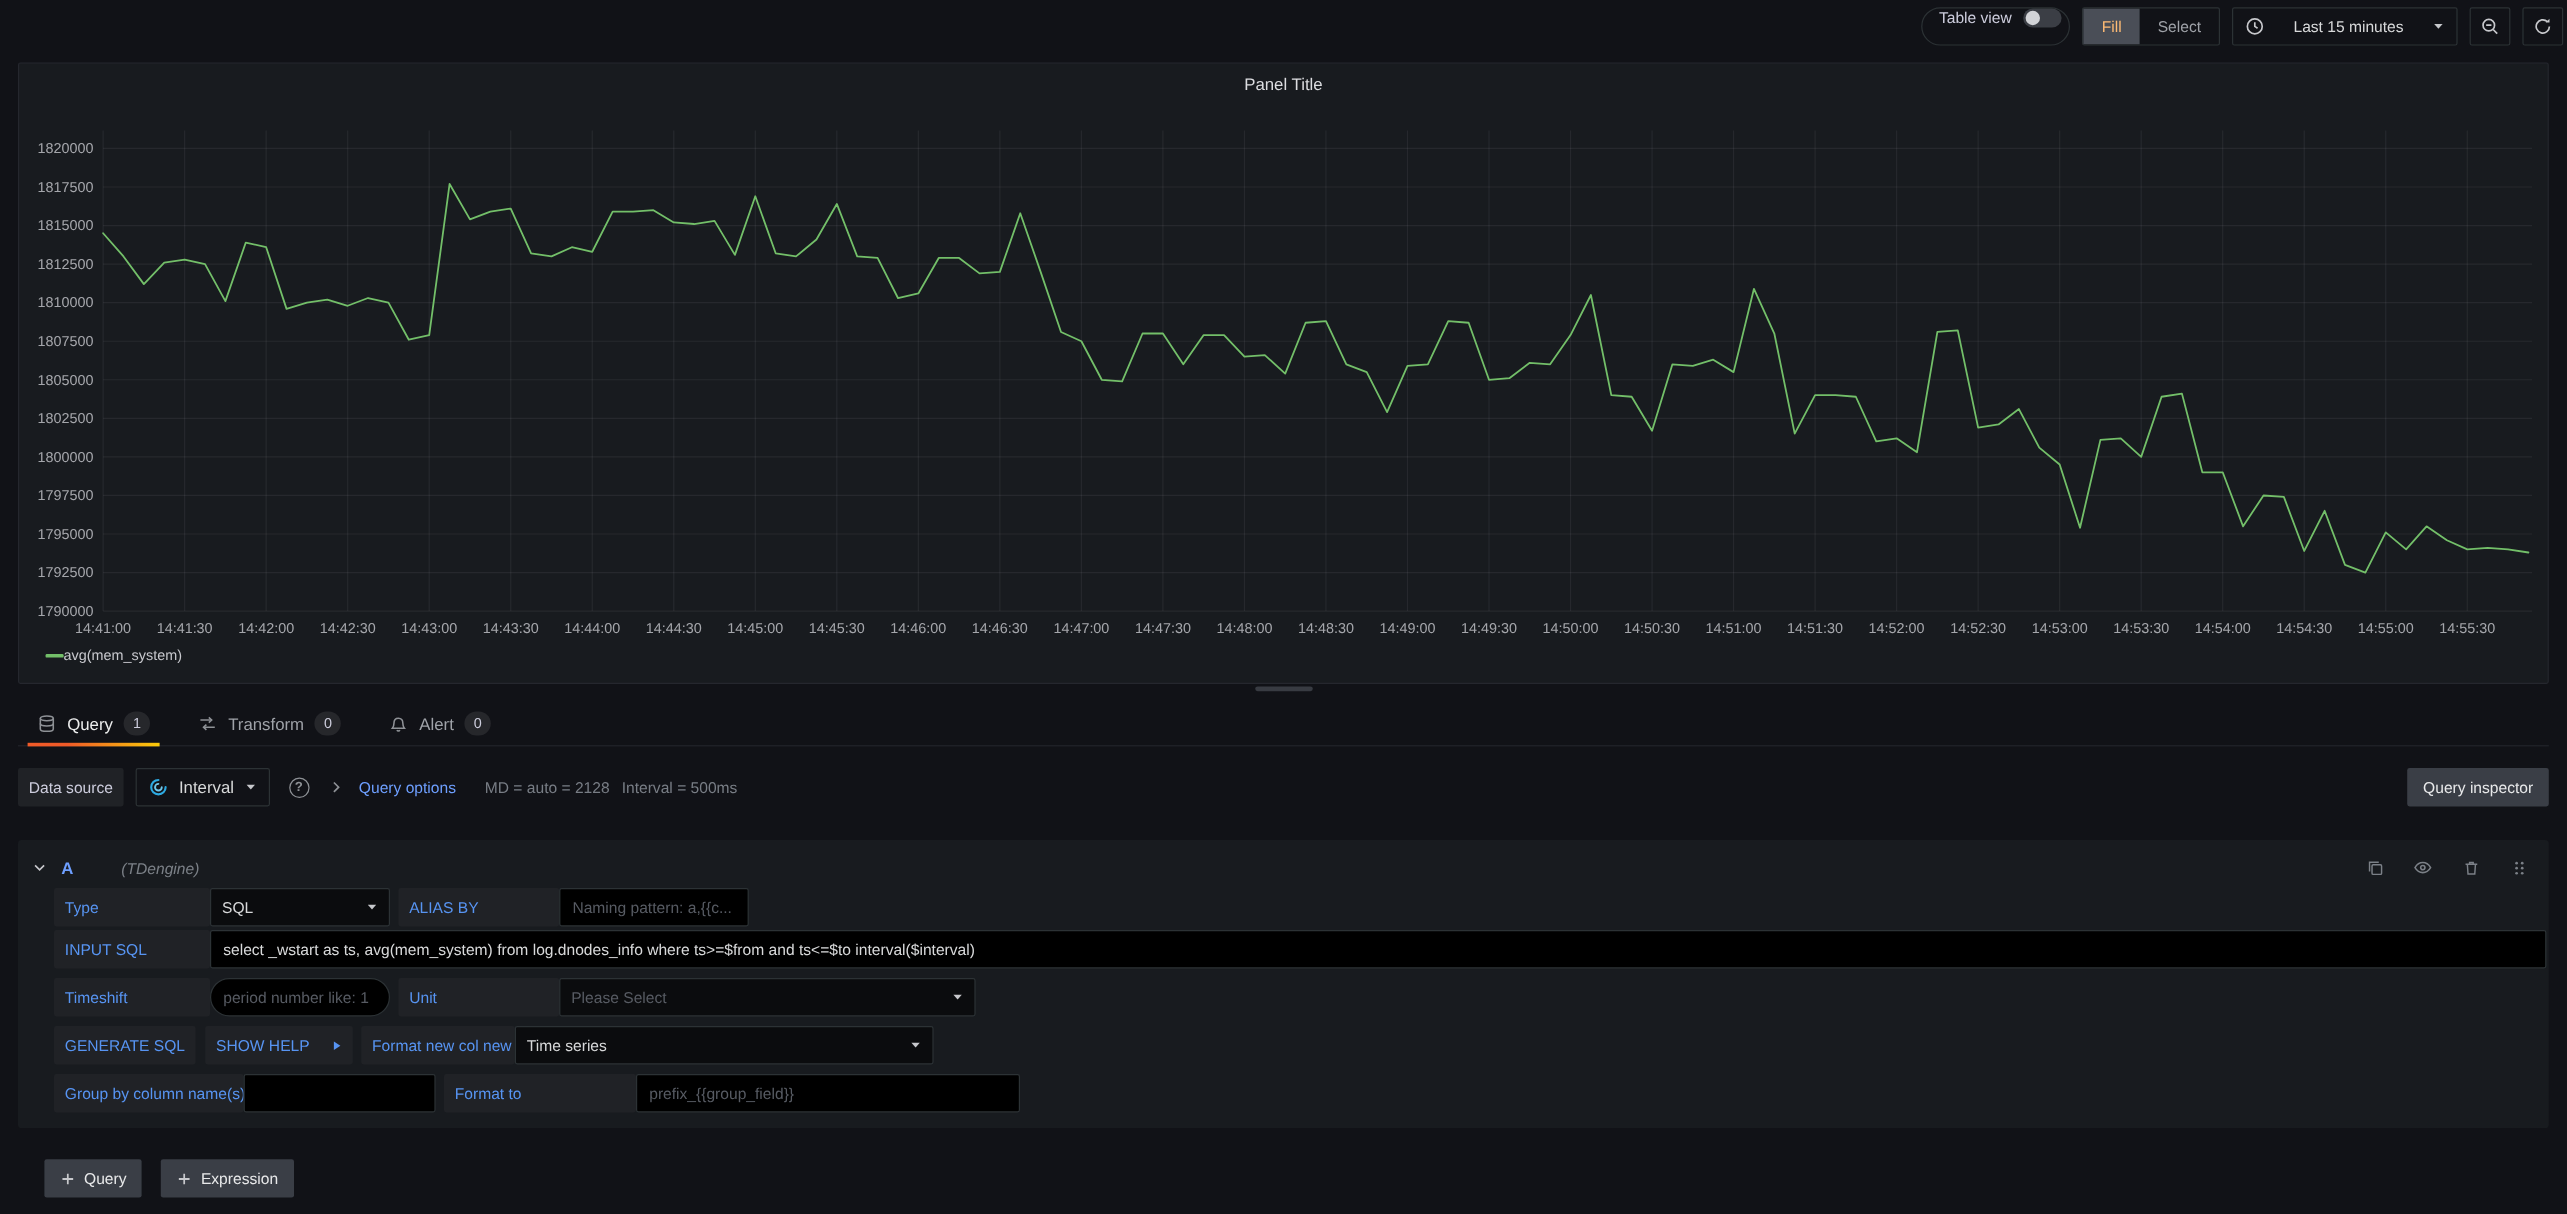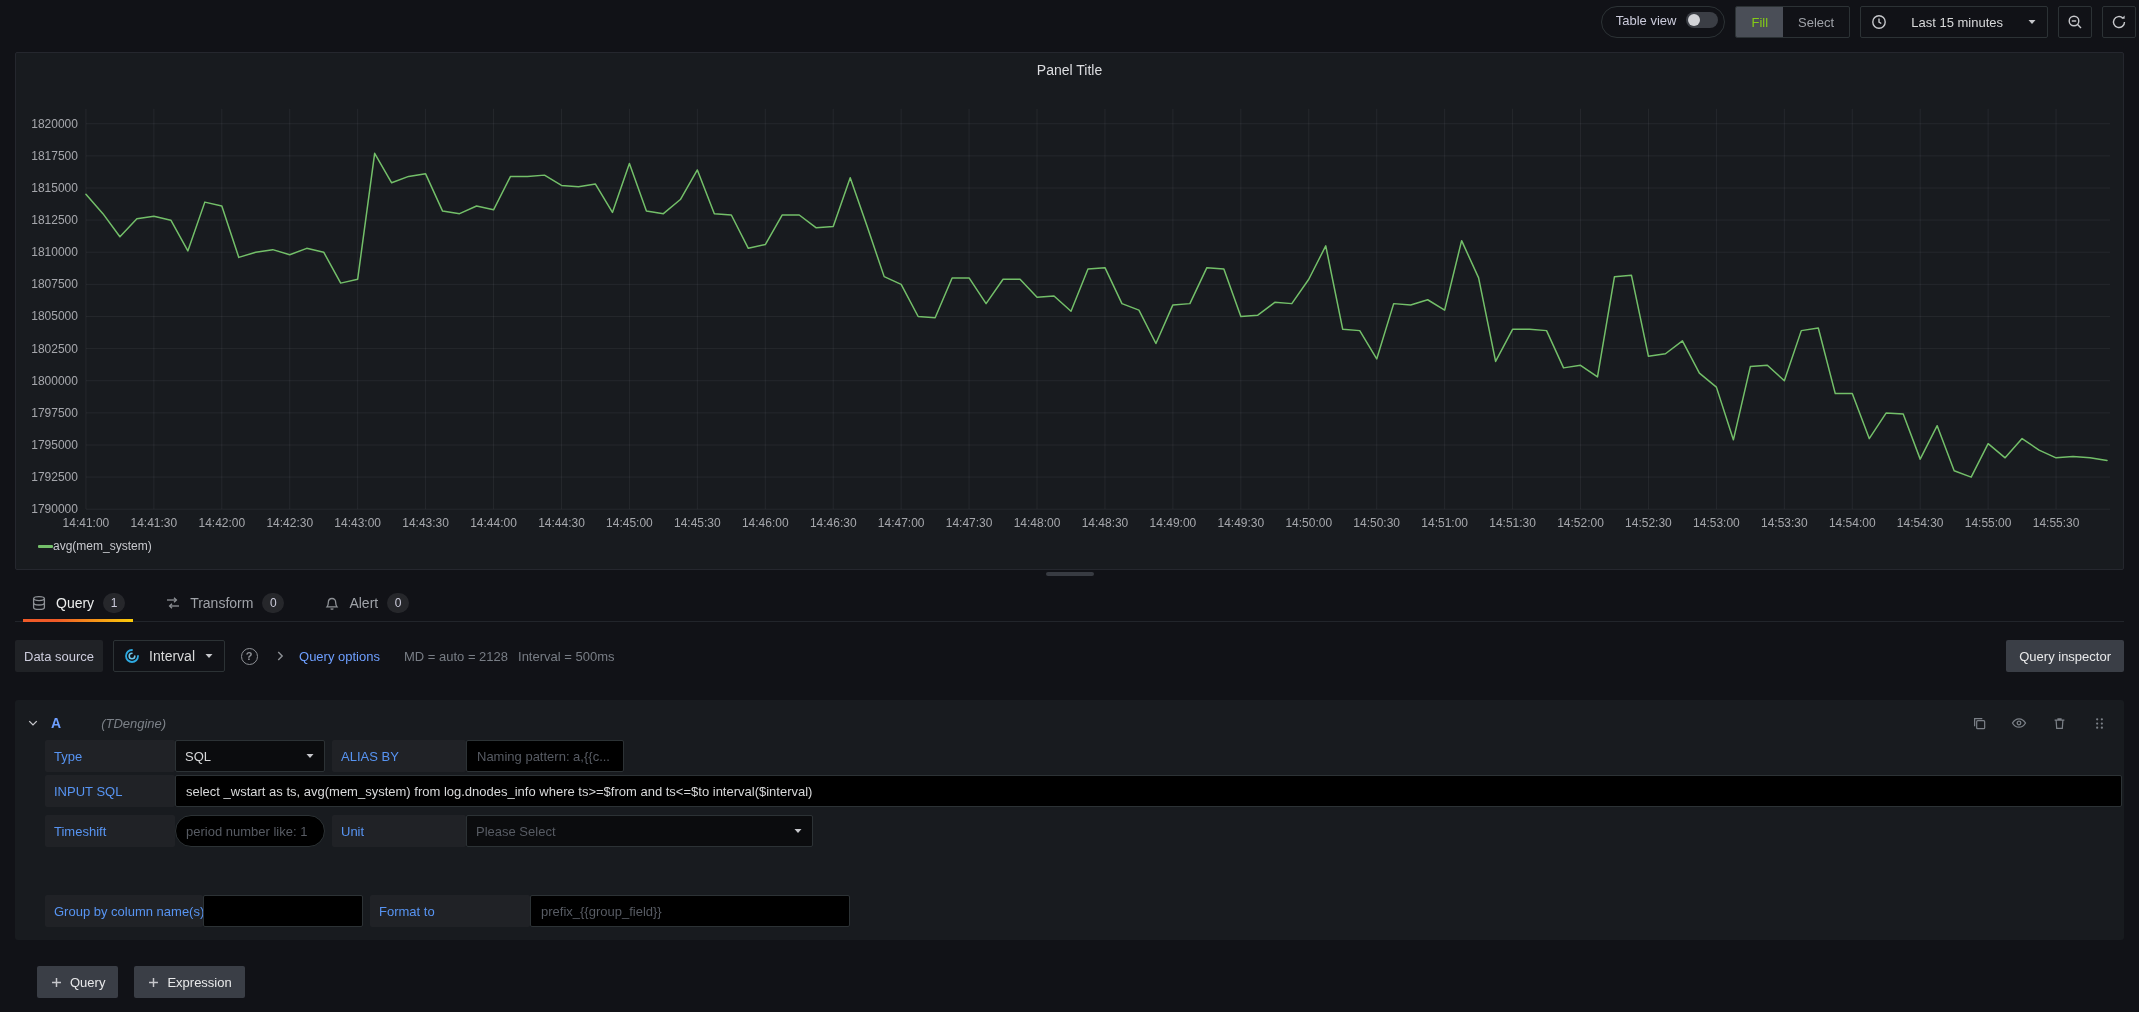--- a/index.html
+++ b/index.html
@@ -8,27 +8,27 @@
     background:#111217;color:#d8d9da;overflow:hidden;position:relative;
     font-family:"Liberation Sans","DejaVu Sans",sans-serif;font-size:14px;
   }
   button{font-family:inherit;cursor:pointer}
   input{font-family:inherit;outline:none}
   .spacer{flex:1}
 
   
   .topbar{position:absolute;top:0;left:0;right:0;height:44px;display:flex;align-items:center;
     justify-content:flex-end;gap:10px;padding-right:3px}
-  .pill{display:flex;align-items:center;gap:10px;height:32px;padding:0 6px 4px 14px;
+  .pill{display:flex;gap:10px;height:32px;padding:0 6px 4px 14px;
     border:1px solid #2c3235;border-radius:16px;font-size:13px;color:#ccccdc;cursor:pointer;background:transparent}
   .switch{width:32px;height:16px;border-radius:8px;background:#3b3e45;position:relative;display:inline-block}
   .knob{position:absolute;left:2px;top:2px;width:12px;height:12px;border-radius:50%;background:#d2d3d7}
   .seg-group{display:flex;height:32px;border:1px solid #2c3235;border-radius:2px;overflow:hidden;background:transparent}
   .seg{display:flex;align-items:center;padding:0 15px;font-size:13px;color:#9fa2a8;background:transparent;border:none}
-  .seg.active{background:#4a4e57;color:#84cc16;font-weight:500}
+  .seg.active{background:#4a4e57;color:#fdba74;font-weight:500}
   .tb-btn{display:flex;align-items:center;gap:24px;height:32px;padding:0 10px;border:1px solid #2c3235;
     border-radius:2px;background:transparent;color:#d8d9da;font-size:13px}
   .tb-btn svg{color:#c7c8cc;flex:none}
 
   
   .panel{position:absolute;top:52px;left:15px;width:2109px;height:518px;background:#181b1f;
     border:1px solid #25272e;border-radius:2px}
   .panel-title{position:absolute;top:9px;left:0;right:0;text-align:center;font-size:14px;
     font-weight:500;color:#dcdde0}
   .chart{position:absolute;inset:0;width:100%;height:100%}
@@ -355,20 +355,41 @@
     <input class="inp" style="width: 150px; border-radius: 16px;" placeholder="period number like: 1">
     <div class="chip kw" style="width:134px;margin-left:7px">Unit</div>
     <div class="sel" style="width:347px">
       <span class="ph">Please Select</span>
       <svg class="caret" width="10" height="10" viewBox="0 0 10 10">
           <path d="M1.5 3l3.5 4 3.5-4z" fill="currentColor"></path>
         </svg>
     </div>
   </div>
 
+  <div class="qrow" style="top:155px">
+    <button class="chip kw btnchip" style="width:118px">
+      <span>GENERATE SQL</span>
+      <svg width="9" height="9" viewBox="0 0 10 10">
+          <path d="M2.5 1l6 4-6 4z" fill="currentColor"></path>
+        </svg>
+    </button>
+    <button class="chip kw btnchip" style="width:123px;margin-left:8px">
+      <span>SHOW HELP</span>
+      <svg width="9" height="9" viewBox="0 0 10 10">
+          <path d="M2.5 1l6 4-6 4z" fill="currentColor"></path>
+        </svg>
+    </button>
+    <div class="chip kw" style="width:128px;margin-left:7px">Format new col new</div>
+    <div class="sel" style="width:349px">
+      <span>Time series</span>
+      <svg class="caret" width="10" height="10" viewBox="0 0 10 10">
+          <path d="M1.5 3l3.5 4 3.5-4z" fill="currentColor"></path>
+        </svg>
+    </div>
+  </div>
 
   <div class="qrow" style="top:195px">
     <div class="chip kw" style="width:158px">Group by column name(s)</div>
     <input class="inp" style="width: 160px;">
     <div class="chip kw" style="width:160px;margin-left:7px">Format to</div>
     <input class="inp" style="width: 320px;" placeholder="prefix_{{group_field}}">
   </div>
 </div>
 
 <div class="footer">

